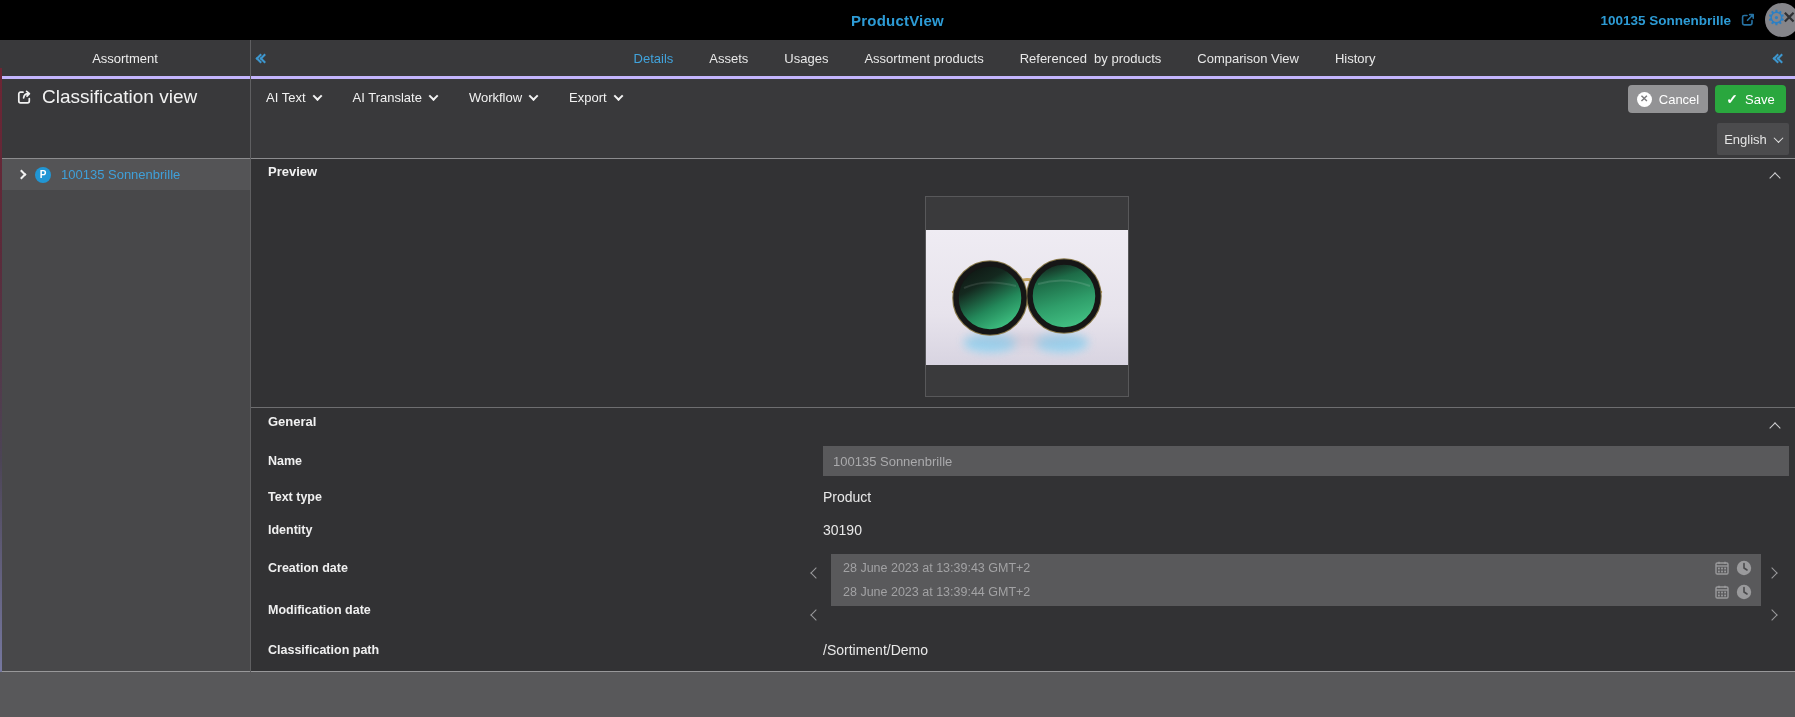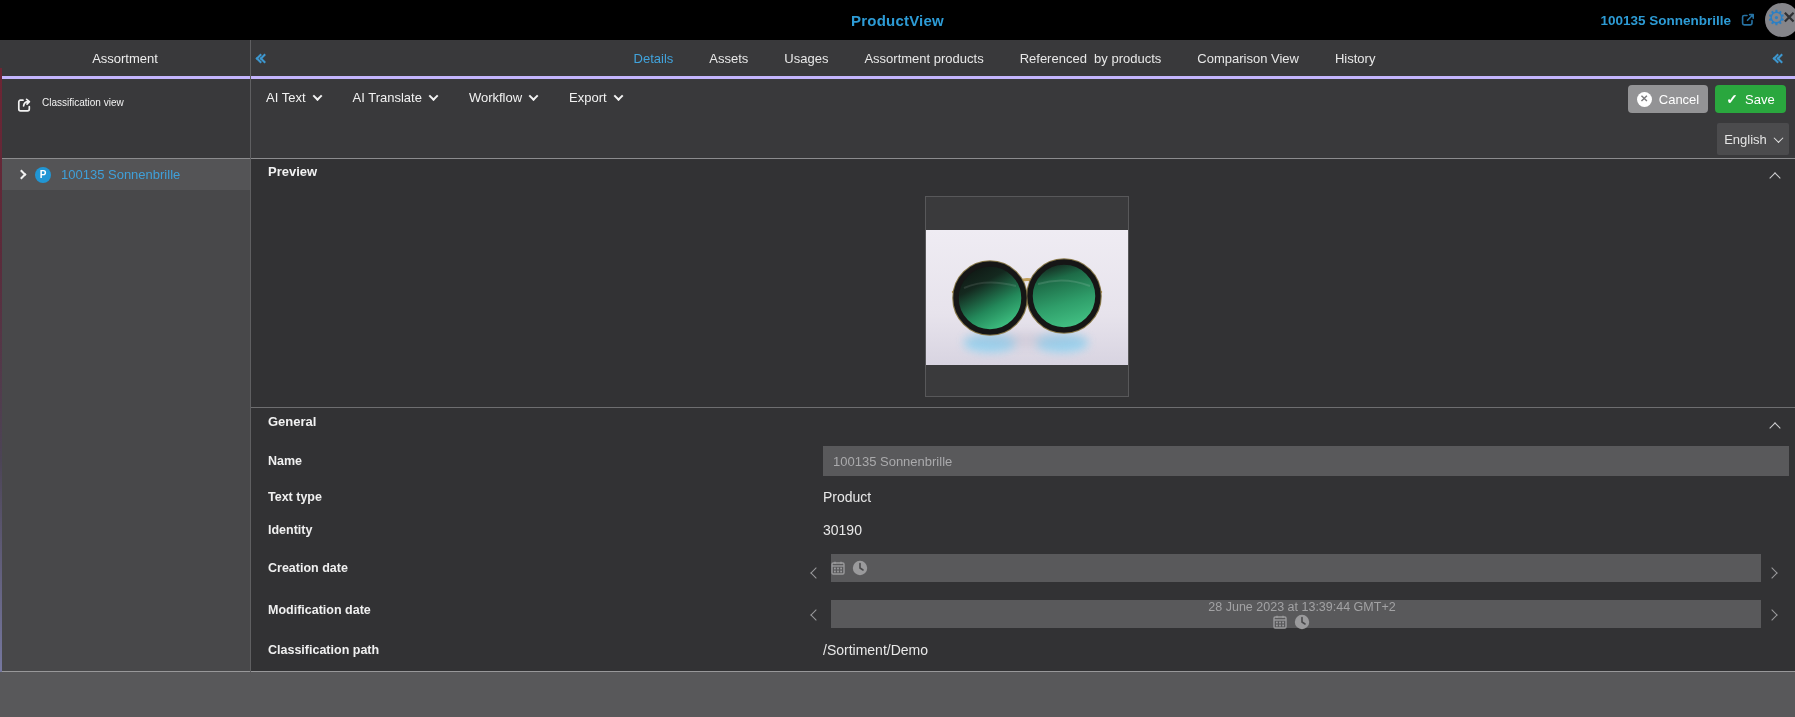--- a/index.html
+++ b/index.html
@@ -31,22 +31,22 @@
   .collapse-left { position:absolute; left:260px; top:0; height:100%; display:flex; align-items:center; }
   .collapse-right { position:absolute; right:10px; top:0; height:100%; display:flex; align-items:center; }
   .dblchv { display:flex; color:#3d97cf; cursor:pointer; }
   .dblchv .chv { width:7px; height:7px; border-width:2px; margin-left:-3px; }
   .tabs { position:absolute; left:250px; right:36px; top:0; height:100%;
     display:flex; align-items:center; justify-content:center; gap:36px; }
   .tab { color:#e8e8e8; font-size:13px; white-space:pre; cursor:pointer; }
   .tab.active { color:#41a3dc; }
 
   .toolrow { position:relative; height:36px; }
-  .classif-btn { position:absolute; left:16px; top:18px; height:100%;
-    display:flex; align-items:flex-start; gap:9px; color:#f2f2f2; font-size:10px; cursor:pointer; }
+  .classif-btn { position:absolute; left:16px; top:0; height:100%;
+    display:flex; align-items:center; gap:9px; color:#f2f2f2; font-size:19px; cursor:pointer; }
   .menus { position:absolute; left:266px; top:0; height:100%; display:flex; align-items:center; gap:32px; }
   .menu { display:flex; align-items:center; gap:8px; color:#f2f2f2; font-size:13px; cursor:pointer; }
   .btn { position:absolute; top:6px; height:28px; border:none; border-radius:4px;
     display:flex; align-items:center; justify-content:center; gap:7px;
     color:#fff; font-size:13px; font-family:inherit; cursor:pointer; }
   .btn-cancel { left:1628px; width:80px; background:#939395; }
   .btn-save { left:1715px; width:71px; background:#2aa73e; }
   .cancel-x { width:15px; height:15px; border-radius:50%; background:#fff; color:#7c7c7e;
     font-size:10px; font-weight:bold; display:flex; align-items:center; justify-content:center; line-height:1; }
   .save-check { font-size:14px; font-weight:bold; }
@@ -272,20 +272,21 @@
 
     <div class="flabel" style="top:328px;">Text type</div>
     <div class="fvalue" style="top:328px;">Product</div>
 
     <div class="flabel" style="top:361px;">Identity</div>
     <div class="fvalue" style="top:361px;">30190</div>
 
     <div class="flabel" style="top:399px;">Creation date</div>
     <span class="date-nav" style="left:562px; top:404px;"><i class="chv left"></i></span>
     <div class="date-input" style="top:395px;">
+      <span class="date-text">28 June 2023 at 13:39:43 GMT+2</span>
       <span class="date-icons">
         <span>
           <svg width="14" height="14" viewBox="0 0 14 14">
             <rect x="1" y="2" width="12" height="11" rx="1.2" fill="none" stroke="#9a9a9c" stroke-width="1.4"></rect>
             <line x1="1" y1="5" x2="13" y2="5" stroke="#9a9a9c" stroke-width="1.4"></line>
             <line x1="4" y1="0.8" x2="4" y2="3" stroke="#9a9a9c" stroke-width="1.4"></line>
             <line x1="10" y1="0.8" x2="10" y2="3" stroke="#9a9a9c" stroke-width="1.4"></line>
             <g fill="#9a9a9c">
               <rect x="3" y="6.6" width="1.8" height="1.8"></rect>
                 <rect x="6.1" y="6.6" width="1.8" height="1.8"></rect>
@@ -301,21 +302,21 @@
             <circle cx="8" cy="8" r="7.2" fill="#9a9a9c"></circle>
             <path d="M8 3.6V8l3 2" stroke="#4a4a4c" stroke-width="1.6" fill="none" stroke-linecap="round"></path>
           </svg>
         </span>
       </span>
     </div>
     <span class="date-nav" style="left:1518px; top:404px;"><i class="chv right"></i></span>
 
     <div class="flabel" style="top:441px;">Modification date</div>
     <span class="date-nav" style="left:562px; top:446px;"><i class="chv left"></i></span>
-    <div class="date-input" style="top:441px;flex-direction:column;">
+    <div class="date-input" style="top:419px;">
       <span class="date-text">28 June 2023 at 13:39:44 GMT+2</span>
       <span class="date-icons">
         <span>
           <svg width="14" height="14" viewBox="0 0 14 14">
             <rect x="1" y="2" width="12" height="11" rx="1.2" fill="none" stroke="#9a9a9c" stroke-width="1.4"></rect>
             <line x1="1" y1="5" x2="13" y2="5" stroke="#9a9a9c" stroke-width="1.4"></line>
             <line x1="4" y1="0.8" x2="4" y2="3" stroke="#9a9a9c" stroke-width="1.4"></line>
             <line x1="10" y1="0.8" x2="10" y2="3" stroke="#9a9a9c" stroke-width="1.4"></line>
             <g fill="#9a9a9c">
               <rect x="3" y="6.6" width="1.8" height="1.8"></rect>

